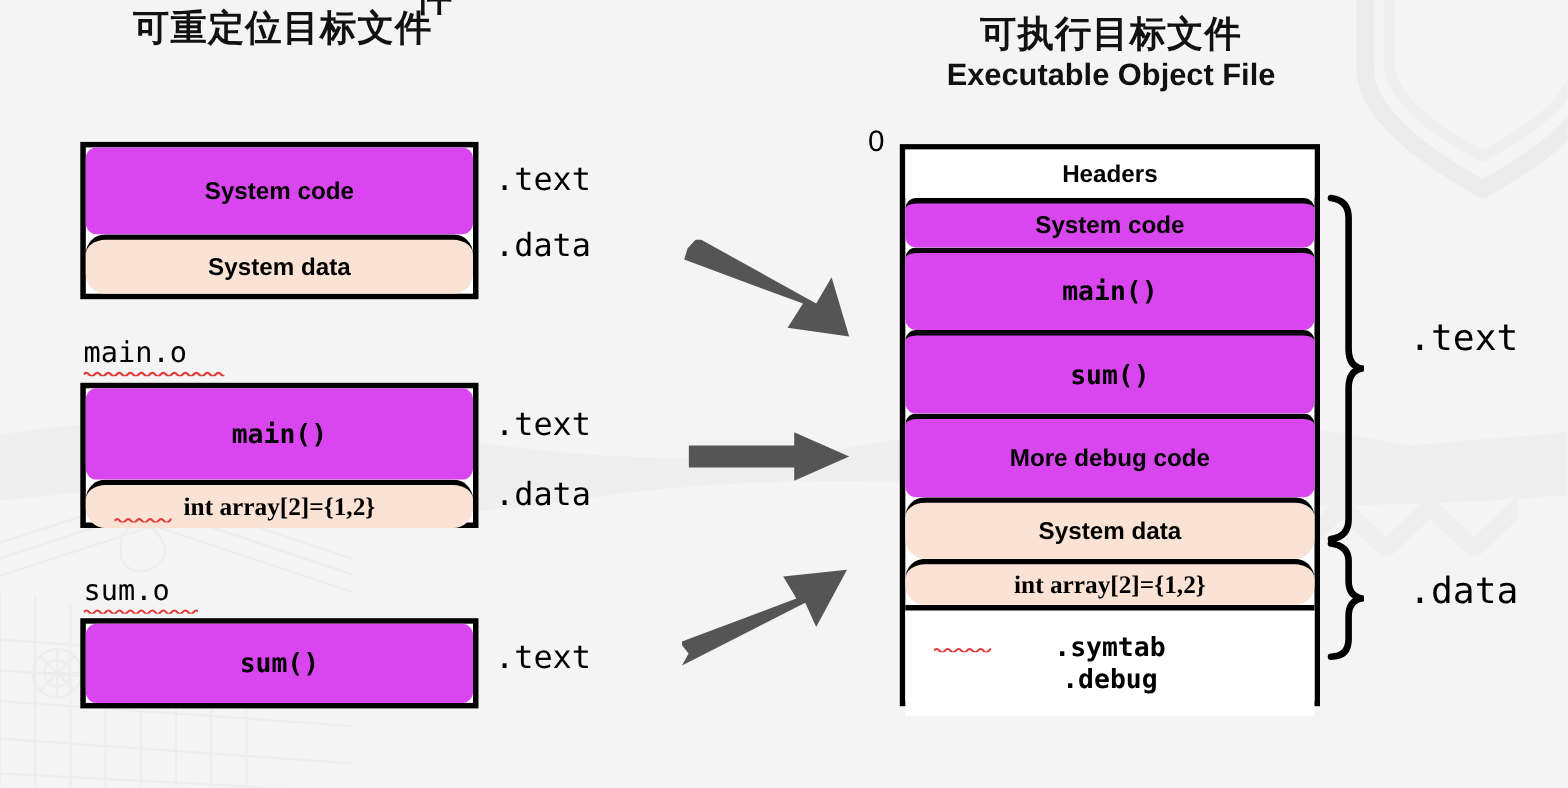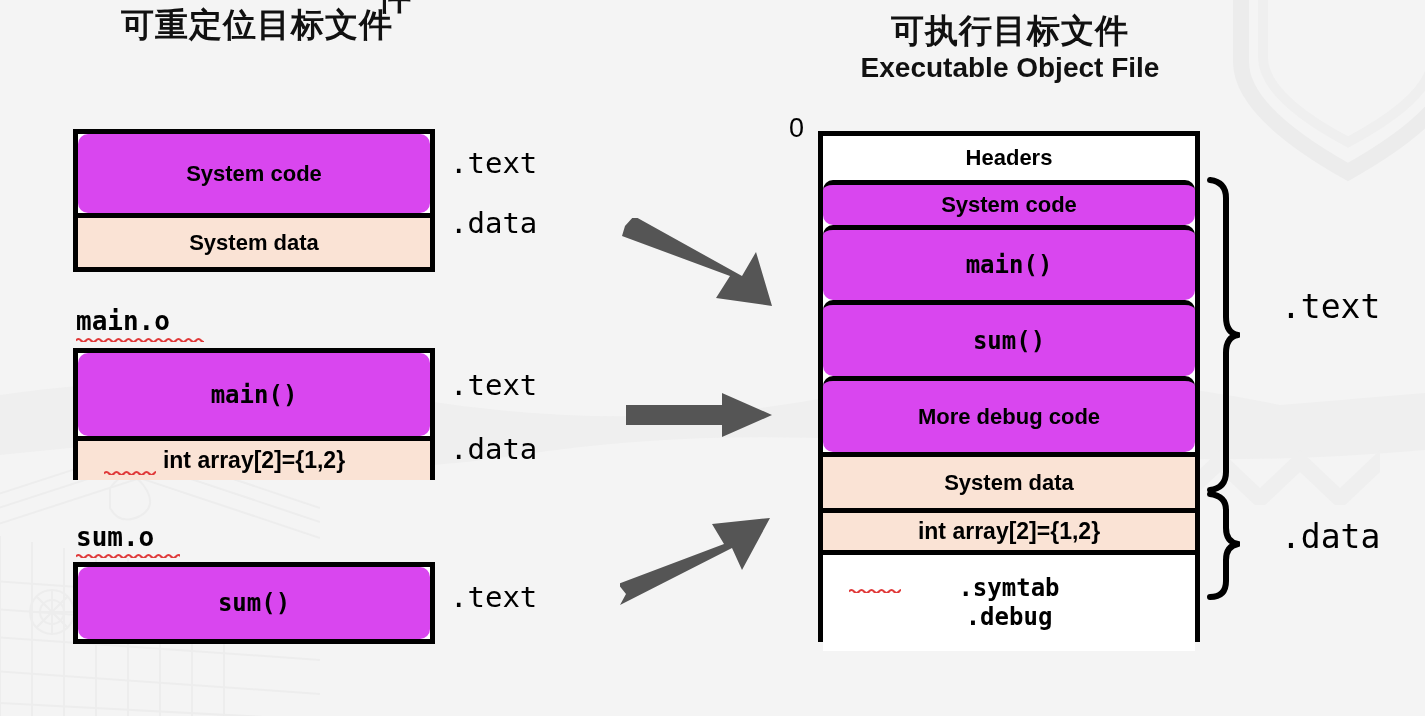--- a/index.html
+++ b/index.html
@@ -24,29 +24,29 @@
   .t-en{font-size:28px;font-weight:bold;color:#111;line-height:1.1;white-space:nowrap;margin-top:4px;}
 
   #clip-title{position:absolute;left:378px;top:-24px;font-size:33px;font-weight:bold;color:#111;white-space:nowrap;}
 
   
   .grp{position:absolute;border:5px solid #000;box-sizing:border-box;background:#fff;}
   .seg{box-sizing:border-box;display:flex;align-items:center;justify-content:center;
        text-align:center;color:#000;}
   .seg+.seg{border-top:5px solid #000;}
   .code{background:#d946ef;border-radius:10px;}
-  .data{background:#fae3d5;}
+  .data{background:#fae3d5;border-radius:18px;}
   .plain{background:#ffffff;}
   .lbl-sans{font-family:"Liberation Sans",sans-serif;font-weight:bold;font-size:22px;}
   .lbl-mono{font-family:"DejaVu Sans Mono","Liberation Mono",monospace;font-weight:bold;font-size:24px;}
-  .lbl-mono-sm{font-family:Liberation Sans, sans-serif;font-weight:bold;font-size:23px;}
+  .lbl-mono-sm{font-family:Liberation Serif, serif;font-weight:bold;font-size:23px;}
 
   
   .fname{position:absolute;font-family:"DejaVu Sans Mono","Liberation Mono",monospace;
-         font-weight:bold;font-size:26px;color:#000;white-space:nowrap;}
+         font-weight:normal;font-size:26px;color:#000;white-space:nowrap;}
   .squig{position:absolute;height:5px;}
 
   
   .tag{position:absolute;font-family:"DejaVu Sans Mono","Liberation Mono",monospace;
        font-weight:normal;font-size:29px;color:#000;white-space:nowrap;}
   .tag-big{font-size:33px;}
 
   
   #zero{position:absolute;left:789px;top:113px;font-family:"Liberation Sans",sans-serif;
         font-size:27px;color:#000;}

